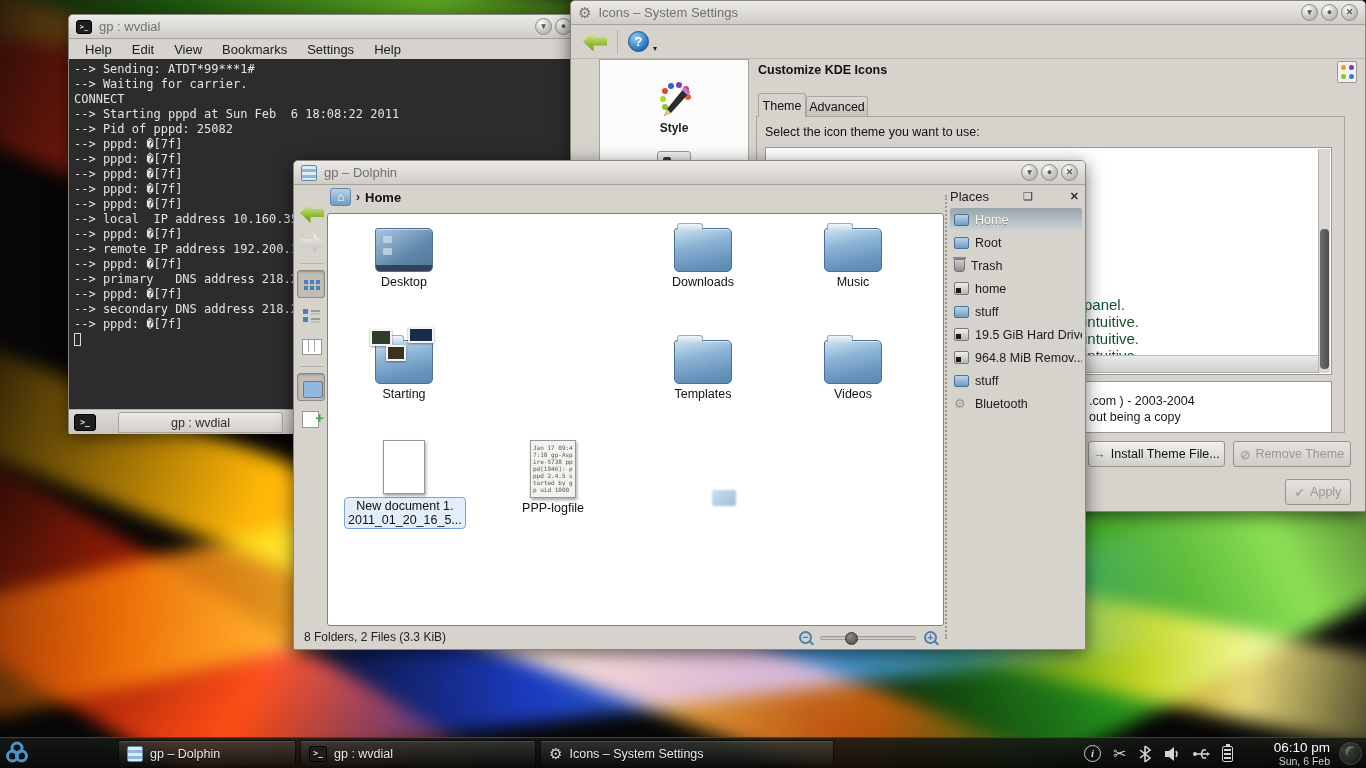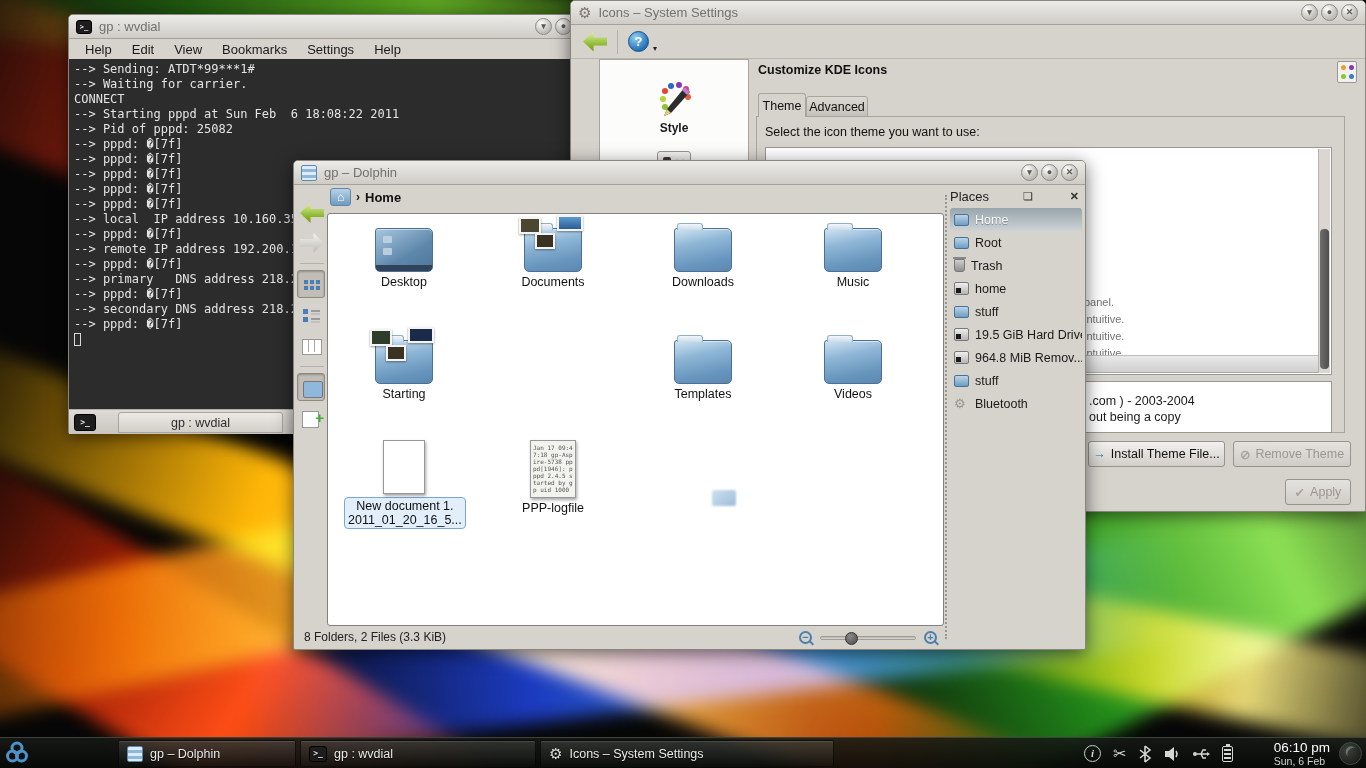--- a/index.html
+++ b/index.html
@@ -88,21 +88,21 @@
   .tab-item { position:absolute; font-size:12.5px; text-align:center; color:#111; }
   .tab-active { left:187px; top:92px; width:48px; height:24px; line-height:24px;
                 background:#d6d2cc; border:1px solid #a8a49e; border-bottom:none; border-radius:3px 3px 0 0; z-index:2; }
   .tab-idle { left:235px; top:95px; width:62px; height:21px; line-height:21px;
               background:linear-gradient(#dcd8d2,#c5c1bb); border:1px solid #a8a49e; border-radius:3px 3px 0 0; }
   .tabframe { position:absolute; left:185px; top:115px; width:589px; height:317px;
               border:1px solid #a8a49e; background:#d6d2cc; z-index:1; }
   #settings .select-label { position:absolute; left:194px; top:124px; font-size:12.5px; color:#111; z-index:2; }
   .themelist { position:absolute; left:194px; top:146px; width:567px; height:228px; background:#fff;
                border:1px solid #9b9792; z-index:2; }
-  .themelist .frag { position:absolute; left:318px; font-size:11px; color:#737373; }
+  .themelist .frag { position:absolute; left:318px; font-size:15px; color:#14532d; }
   .sel-row { position:absolute; left:2px; top:207px; width:550px; height:18px;
              background:linear-gradient(#e9e9e9,#cfcfcf); border-top:1px solid #bbb; border-bottom:1px solid #aaa; }
   .vscroll { position:absolute; right:1px; top:1px; width:12px; height:224px; background:#dad7d2;
              border-left:1px solid #b5b1ab; }
   .vscroll .thumb { position:absolute; left:1px; width:9px; top:80px; height:140px;
                     background:linear-gradient(90deg,#6e6e6e,#4e4e4e); border-radius:4px; }
   .descbox { position:absolute; left:194px; top:380px; width:567px; height:52px; background:#fff;
              border:1px solid #9b9792; z-index:2; font-size:12.5px; color:#1a1a1a; }
   .descbox .frag { position:absolute; left:323px; }
   .btn { position:absolute; height:26px; border:1px solid #96928c; border-radius:3px;
@@ -218,21 +218,21 @@
   .task .gear-glyph { color:#d8dcd6; font-size:15px; }
   .tray { position:absolute; left:1084px; top:0; height:31px; display:flex; align-items:center; gap:12px; }
   .trayic { color:#d3d8d2; }
   .info-ic { width:17px; height:17px; border:1px solid #c9cec8; border-radius:50%; text-align:center;
              font:italic bold 11px/15px "Liberation Serif",serif; }
   .scissors-ic { font-size:16px; }
   .batt { width:11px; height:16px; border:1px solid #d3d8d2; border-radius:2px; position:relative; }
   .batt::before { content:""; position:absolute; left:3px; top:-3px; width:4px; height:2px; background:#d3d8d2; }
   .batt::after { content:""; position:absolute; left:1px; top:2px; width:7px; height:2px; background:#d3d8d2;
                  box-shadow:0 4px #d3d8d2,0 8px #d3d8d2; }
-  .clock { position:absolute; right:36px; top:2px; color:#fff; }
+  .clock { position:absolute; right:36px; top:2px; text-align:right; color:#fff; }
   .clock .tm { font-size:13.5px; line-height:15px; }
   .clock .dt { font-size:10.5px; line-height:12px; color:#ccd2cc; }
   .cashew { position:absolute; right:4px; top:4px; width:23px; height:23px; border-radius:50%;
             background:radial-gradient(circle at 35% 35%,#3c413b,#15181488); border:1px solid #454a44; position:absolute; }
   .cashew::before { content:""; position:absolute; left:5px; top:4px; width:12px; height:12px;
             border-radius:50%; border-left:3px solid #6a706a; transform:rotate(40deg); }
 
   svg { display:block; }
 </style>
 </head>
@@ -397,28 +397,20 @@
         </div>
     </div>
 
     <div class="dview">
 
       <div class="tile" style="left:16px;top:8px">
         <div class="f-icon desktop">
             <span class="sq"></span>
           </div>
         <div class="f-label">Desktop</div>
-      </div>
-      <div class="tile" style="left:165px;top:8px">
-        <div class="f-icon">
-          <span class="photo ph-a"></span>
-            <span class="photo ph-b"></span>
-            <span class="photo ph-c"></span>
-        </div>
-        <div class="f-label">Documents</div>
       </div>
       <div class="tile" style="left:315px;top:8px">
         <div class="f-icon"></div>
         <div class="f-label">Downloads</div>
       </div>
       <div class="tile" style="left:465px;top:8px">
         <div class="f-icon"></div>
         <div class="f-label">Music</div>
       </div>
 

